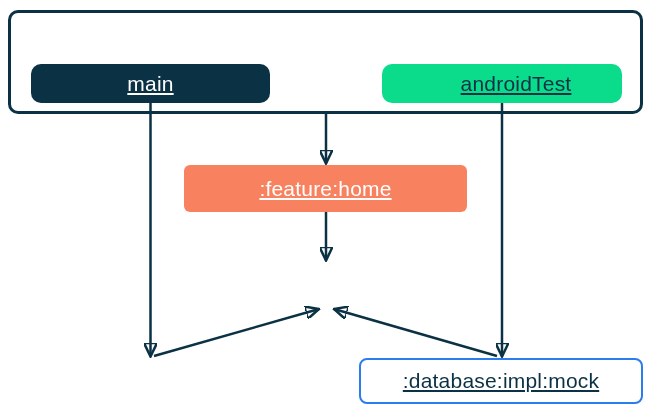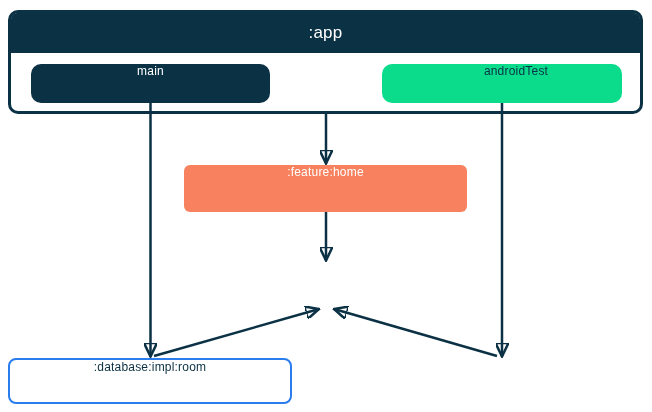--- a/index.html
+++ b/index.html
@@ -13,24 +13,25 @@
   html,body{margin:0;padding:0;background:#ffffff;}
   .stage{
     position:relative;
     width:652px;height:412px;
     background:#ffffff;
     font-family:"Liberation Sans", sans-serif;
     overflow:hidden;
   }
   .node{
     position:absolute;
-    display:flex;align-items:flex-start;justify-content:center;
+    display:flex;align-items:center;justify-content:center;
     box-sizing:border-box;
-    font-size:12px;letter-spacing:.2px;
+    font-size:21px;letter-spacing:.2px;
     white-space:nowrap;
+    text-decoration:underline;
   }
   
   .app-container{
     position:absolute;left:8px;top:10px;width:635px;height:104px;
     box-sizing:border-box;
     border:3px solid var(--navy);
     border-radius:10px;
     background:#ffffff;
     z-index:1;
   }
@@ -80,23 +81,20 @@
     stroke-width:2.5;
     fill:none;
   }
 </style>
 </head>
 <body>
 
 <div class="stage">
 
   <div class="app-container">
-    <div class="app-header">
-      <span>:app</span>
-    </div>
     <div class="node sourceset-main">
       <span>main</span>
     </div>
     <div class="node sourceset-androidtest">
       <span>androidTest</span>
     </div>
   </div>
 
   <svg class="arrows" viewBox="0 0 652 412" xmlns="http://www.w3.org/2000/svg">
     <defs>
@@ -110,18 +108,18 @@
     <path d="M326,212 L326,260.5" marker-end="url(#ah)"></path>
     <path d="M154,356 L319,309" marker-end="url(#ah)"></path>
     <path d="M497,356 L334,309" marker-end="url(#ah)"></path>
   </svg>
 
   <div class="node feature-home">
     <span>:feature:home</span>
   </div>
 
 
-  <div class="node impl-node impl-room">
-    <span>:database:impl:room</span>
+
+  <div class="node impl-node impl-mock">
+    <span>:database:impl:mock</span>
   </div>
-
 
 </div>
 
 </body></html>

